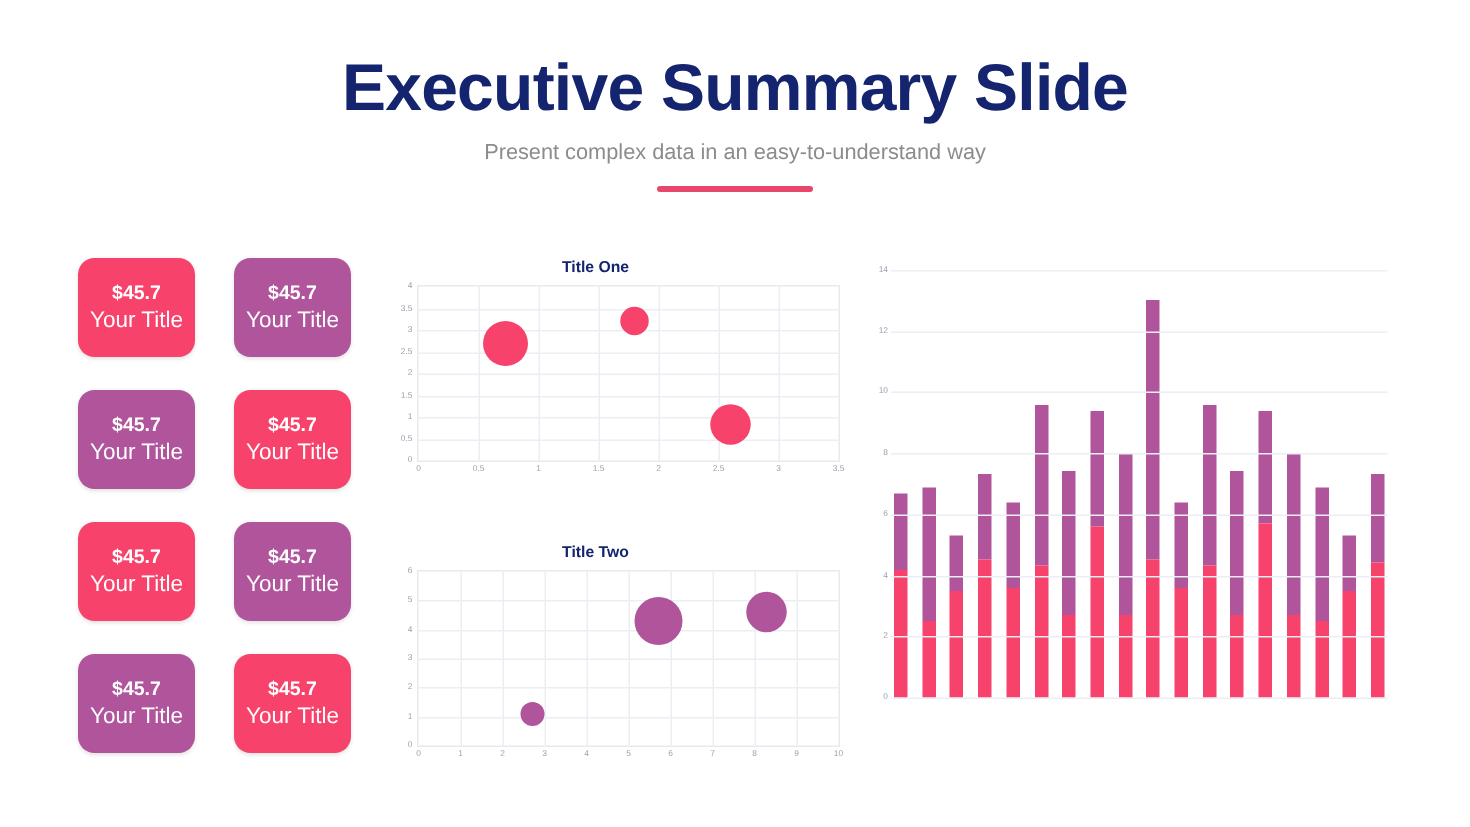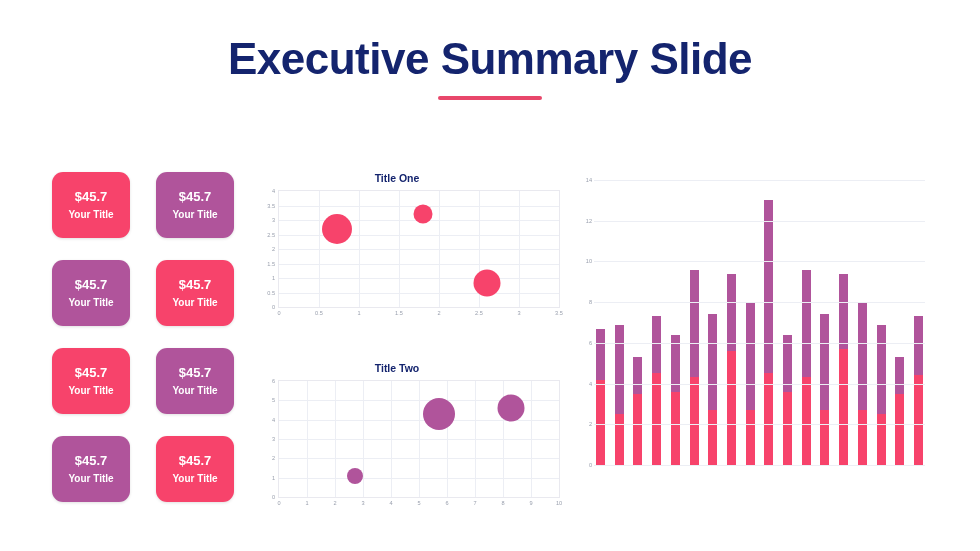--- a/index.html
+++ b/index.html
@@ -29,21 +29,21 @@
     position:absolute;left:52px;top:172px;
     width:200px;display:grid;grid-template-columns:78px 78px;
     grid-auto-rows:66px;column-gap:26px;row-gap:22px;
   }
   .card{
     border-radius:11px;display:flex;flex-direction:column;
     align-items:center;justify-content:center;color:#fff;
     box-shadow:0 1px 3px rgba(0,0,0,.12);
   }
   .card .val{font-size:13px;font-weight:bold;line-height:1.1;}
-  .card .lbl{font-size:10px;font-weight:bold;margin-top:4px;line-height:1.1;}
+  .card .lbl{font-size:15px;font-weight:normal;margin-top:4px;line-height:1.1;}
 
   
   .bubble-chart{position:absolute;}
   .chart-title{
     font-size:10.5px;font-weight:bold;color:#14246e;text-align:center;
     margin:0 0 6px 0;padding-right:44px;
   }
   .plot-wrap{position:relative;}
   .plot{
     position:relative;background:#fff;border:1px solid #e9e9ef;
@@ -85,20 +85,21 @@
     font-size:9.2px;line-height:1.45;color:#9a9aa2;
   }
 </style>
 </head>
 <body>
 
 <div class="slide">
 
   <div class="header">
     <h1 class="title">Executive Summary Slide</h1>
+    <p class="subtitle">Present complex data in an easy-to-understand way</p>
     <div class="accent-bar"></div>
   </div>
 
   <div class="cards">
       <div class="card" style="background: rgb(247, 67, 107);">
         <div class="val">$45.7</div>
         <div class="lbl">Your Title</div>
       </div>
       <div class="card" style="background: rgb(176, 84, 155);">
         <div class="val">$45.7</div>

